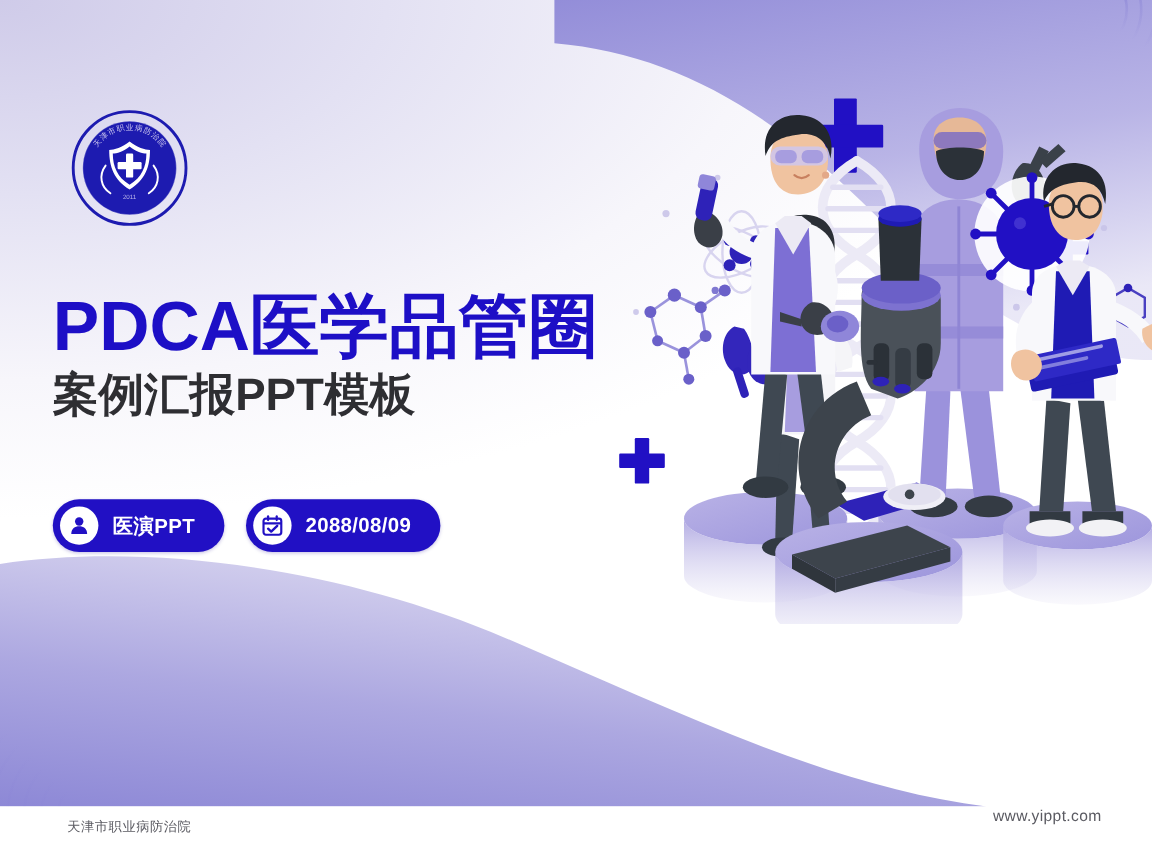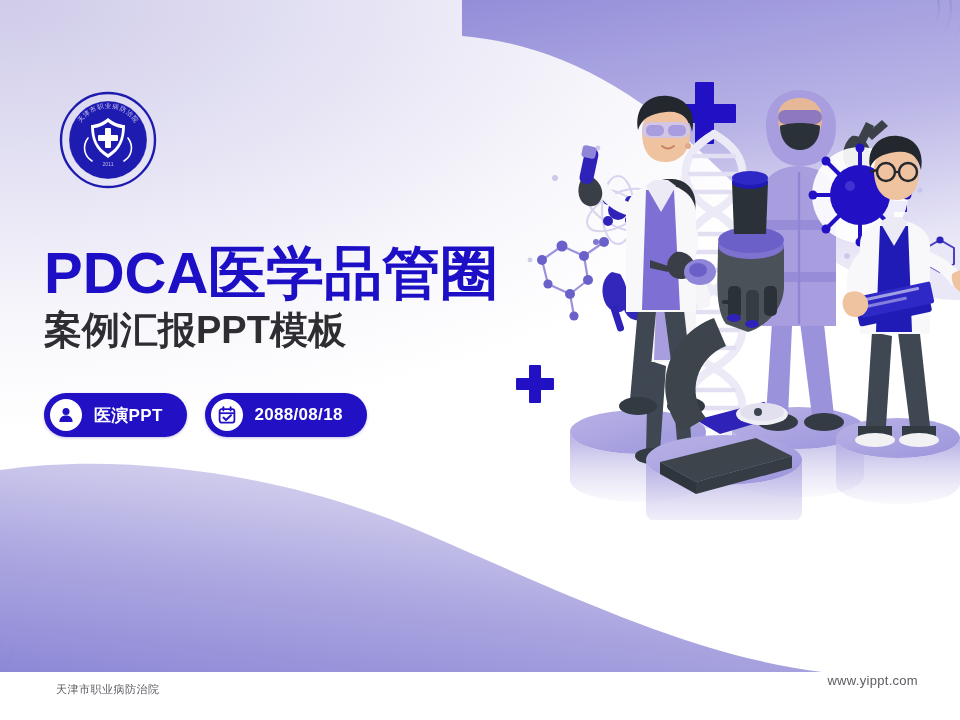--- a/index.html
+++ b/index.html
@@ -25,21 +25,21 @@
     font-size:58px;font-weight:700;letter-spacing:0px;line-height:1.04;
     color:#1d0fc6;white-space:nowrap;
     font-family:"Liberation Sans","DejaVu Sans",sans-serif;
   }
   #title-sub{
     margin-top:6px;font-size:38px;font-weight:700;line-height:1.12;
     color:#2e2e32;white-space:nowrap;
   }
 
   
-  #meta{position:absolute;left:44px;top:393px;display:flex;gap:18px;}
+  #meta{position:absolute;left:44px;top:416px;display:flex;gap:18px;}
   .pill{
     display:flex;align-items:center;gap:12px;
     background:#2110c4;border-radius:999px;
     height:44px;padding:0 24px 0 6px;
     box-shadow:0 1px 3px rgba(30,12,150,.25);
   }
   .pill .ico{
     width:32px;height:32px;border-radius:50%;background:#ffffff;
     display:flex;align-items:center;justify-content:center;flex:0 0 auto;
   }
@@ -593,21 +593,21 @@
     <div class="pill">
       <span class="ico">
         <svg width="20" height="20" viewBox="0 0 20 20" aria-hidden="true">
           <rect x="2.6" y="4.2" width="14.8" height="13.4" rx="2" fill="none" stroke="#2110c4" stroke-width="1.8"></rect>
           <line x1="2.6" y1="8.2" x2="17.4" y2="8.2" stroke="#2110c4" stroke-width="1.8"></line>
           <line x1="6.4" y1="2.2" x2="6.4" y2="5.4" stroke="#2110c4" stroke-width="1.8" stroke-linecap="round"></line>
           <line x1="13.6" y1="2.2" x2="13.6" y2="5.4" stroke="#2110c4" stroke-width="1.8" stroke-linecap="round"></line>
           <path d="M6.4,12.6 L9,15 L14,10.2" fill="none" stroke="#2110c4" stroke-width="2" stroke-linecap="round" stroke-linejoin="round"></path>
         </svg>
       </span>
-      <span class="txt">2088/08/18</span>
+      <span class="txt">2088/08/09</span>
     </div>
 
   </div>
 
   <div id="footer-left">天津市职业病防治院</div>
   <div id="footer-right">www.yippt.com</div>
 
 </div>
 
 </body></html>

